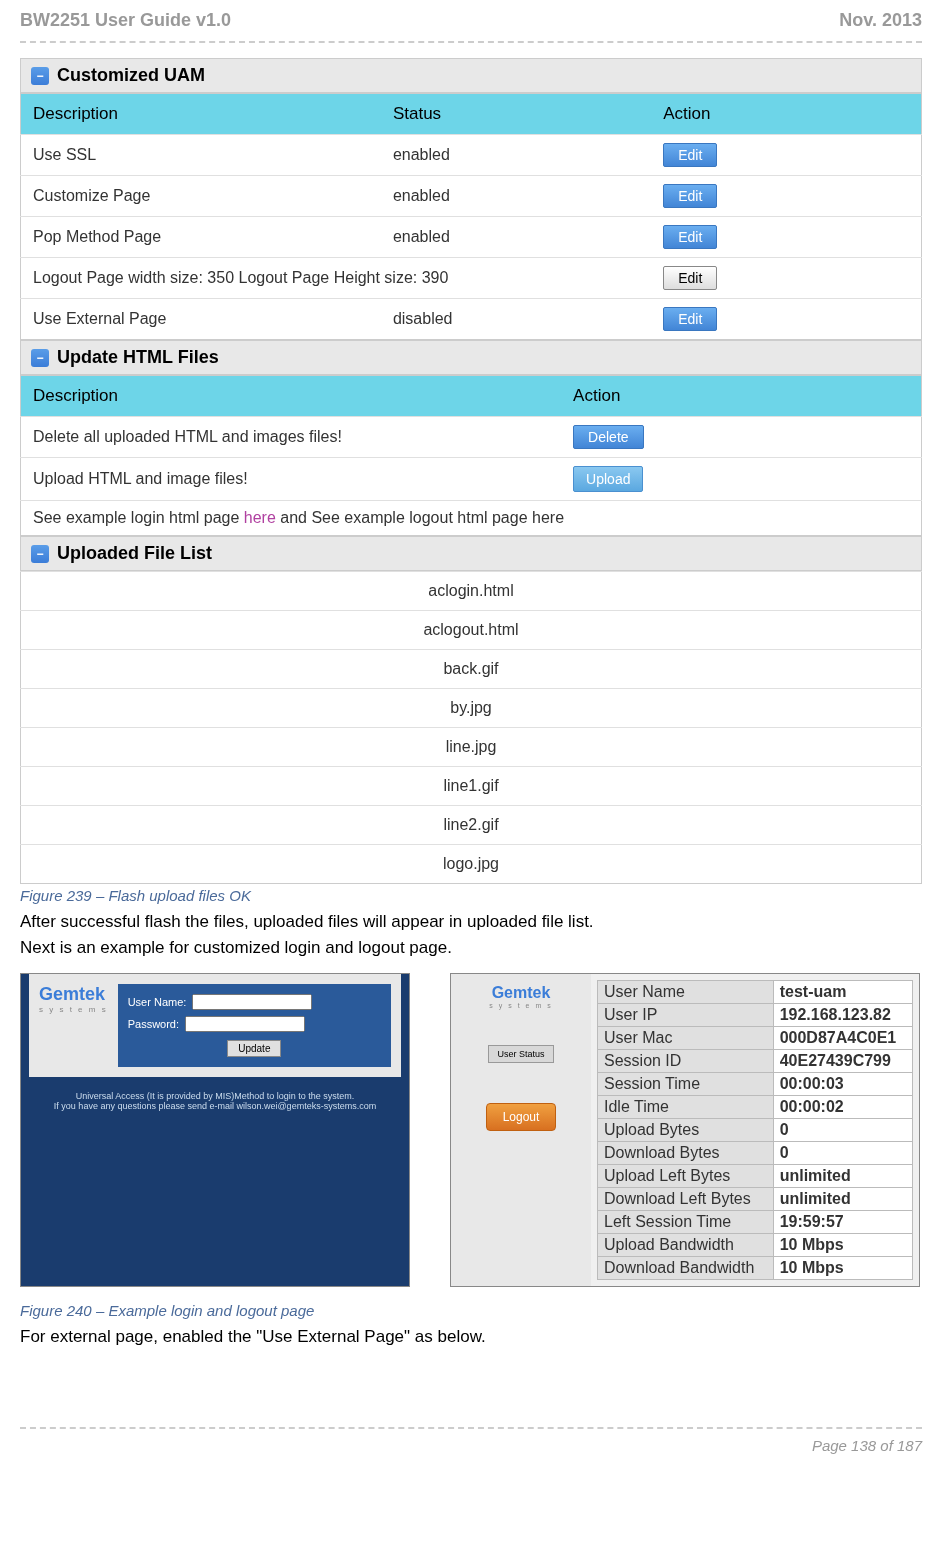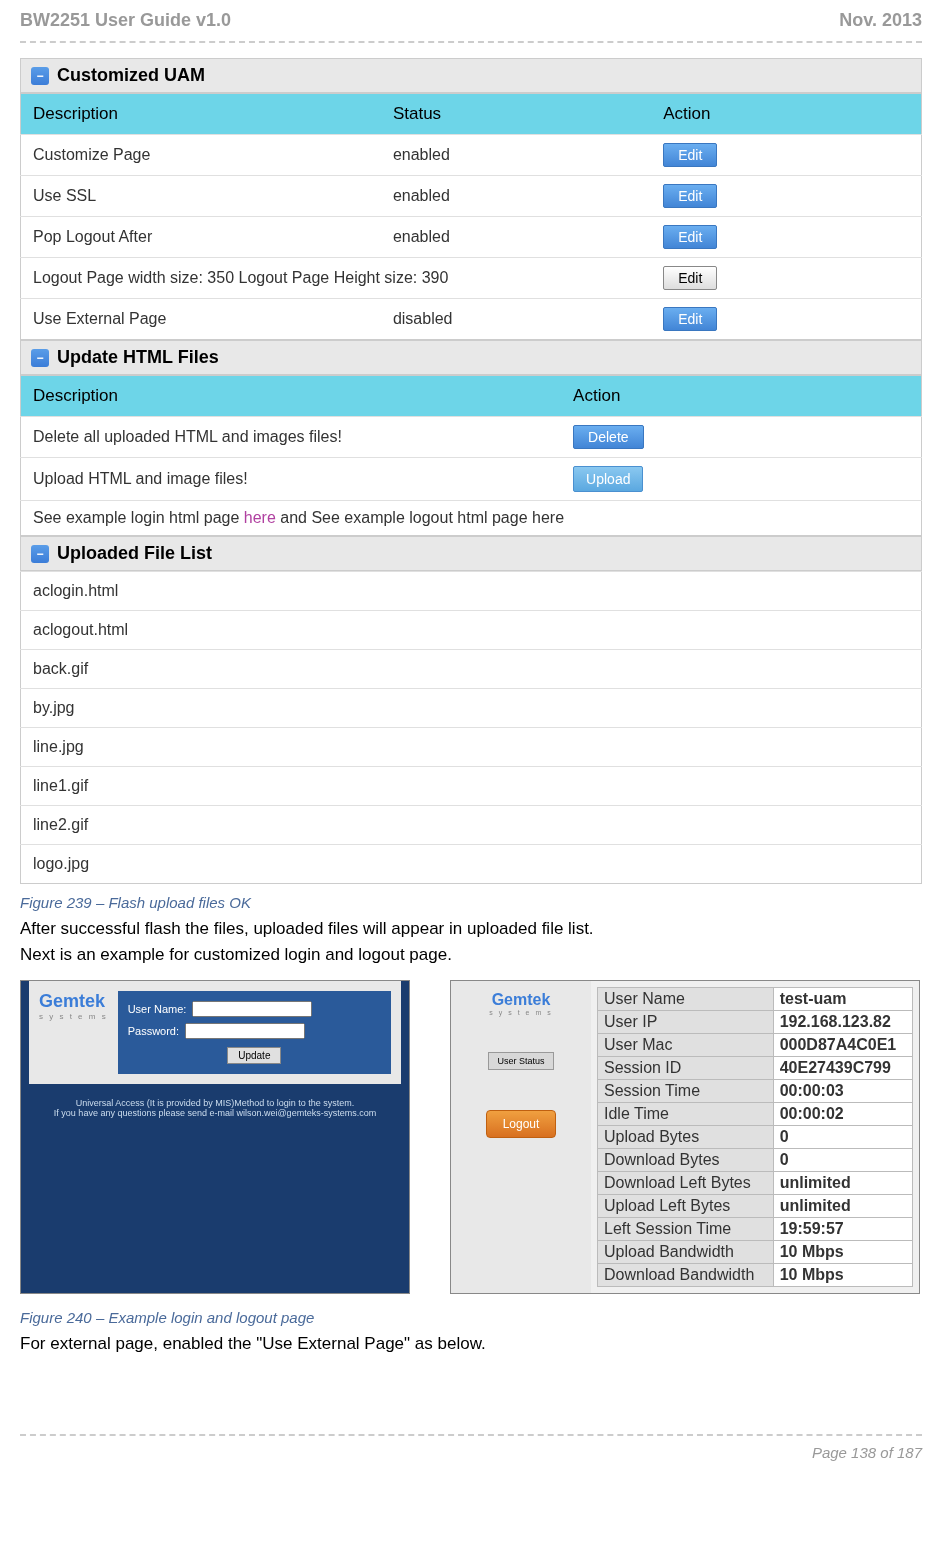--- a/index.html
+++ b/index.html
@@ -8,22 +8,22 @@
     .section-header { background: #e8e8e8; padding: 6px 10px; border: 1px solid #ccc; display: flex; align-items: center; gap: 8px; }
     .toggle-icon { width: 18px; height: 18px; background: linear-gradient(to bottom, #5a9de8, #3b7dd8); border-radius: 3px; display: flex; align-items: center; justify-content: center; color: #fff; font-size: 12px; font-weight: bold; }
     .section-title { font-weight: bold; font-size: 18px; color: #000; }
     table { width: 100%; border-collapse: collapse; border: 1px solid #ccc; }
     thead { background: #6dd5e8; }
     th { text-align: left; padding: 10px 12px; font-weight: normal; font-size: 17px; color: #000; }
     td { padding: 8px 12px; border-top: 1px solid #e0e0e0; font-size: 16px; color: #333; }
     .edit-btn, .delete-btn, .upload-btn { background: linear-gradient(to bottom, #6aaef0, #4285d6); border: 1px solid #3a77c0; color: #fff; padding: 3px 14px; font-size: 14px; cursor: pointer; border-radius: 2px; }
     .upload-btn2 { background: linear-gradient(to bottom, #8ac8f0, #5ba8e0); border: 1px solid #4a90d0; color: #fff; padding: 4px 12px; font-size: 14px; cursor: pointer; border-radius: 2px; }
     .link { color: #b040a0; cursor: pointer; }
-    .file-list td { padding: 10px 12px; background: #fff; }
-    .caption { font-style: italic; color: #4a6a9a; font-size: 15px; margin: 10px 0 8px; }
+    .file-list td { padding: 10px 12px; background: #fff; text-align: center; }
+    .caption { font-style: italic; color: #4a6a9a; font-size: 15px; margin: 3px 0 8px; }
     .body-text { font-size: 17px; color: #000; margin: 6px 0; }
     .login-logout-row { display: flex; gap: 40px; margin: 15px 0; }
     .login-box { width: 390px; background: #1a3c6e; color: #fff; border: 1px solid #888; }
     .login-title { text-align: center; padding: 10px; font-size: 14px; background: #1a3c6e; }
     .login-inner { background: #e8e8e8; margin: 0 8px 8px; padding: 10px; display: flex; gap: 10px; }
     .gemtek-logo { color: #3b7dd8; font-weight: bold; font-size: 18px; align-self: center; }
     .login-form-box { background: #2a5a9a; padding: 10px; flex: 1; }
     .login-row { display: flex; align-items: center; gap: 6px; margin-bottom: 6px; font-size: 11px; color: #fff; }
     .login-row input { width: 120px; height: 16px; font-size: 10px; }
     .login-btn { background: #e0e0e0; border: 1px solid #888; font-size: 10px; padding: 2px 10px; cursor: pointer; }
@@ -54,31 +54,31 @@
 <table>
   <thead>
     <tr>
       <th style="width:40%">Description</th>
       <th style="width:30%">Status</th>
       <th style="width:30%">Action</th>
     </tr>
   </thead>
   <tbody>
     <tr>
+      <td>Use SSL</td>
+      <td>enabled</td>
+      <td><button class="edit-btn">Edit</button></td>
+    </tr>
+    <tr>
       <td>Customize Page</td>
       <td>enabled</td>
       <td><button class="edit-btn">Edit</button></td>
     </tr>
     <tr>
-      <td>Use SSL</td>
-      <td>enabled</td>
-      <td><button class="edit-btn">Edit</button></td>
-    </tr>
-    <tr>
-      <td>Pop Logout After</td>
+      <td>Pop Method Page</td>
       <td>enabled</td>
       <td><button class="edit-btn">Edit</button></td>
     </tr>
     <tr>
       <td colspan="2">Logout Page width size: 350  Logout Page Height size: 390</td>
       <td><button class="edit-btn" style="background:linear-gradient(to bottom,#fff,#ddd);color:#000;border:1px solid #888">Edit</button></td>
     </tr>
     <tr>
       <td>Use External Page</td>
       <td>disabled</td>
@@ -214,28 +214,28 @@
             </tr>
         <tr>
               <td>Upload Bytes</td>
               <td>0</td>
             </tr>
         <tr>
               <td>Download Bytes</td>
               <td>0</td>
             </tr>
         <tr>
+              <td>Upload Left Bytes</td>
+              <td>unlimited</td>
+            </tr>
+        <tr>
               <td>Download Left Bytes</td>
               <td>unlimited</td>
             </tr>
         <tr>
-              <td>Upload Left Bytes</td>
-              <td>unlimited</td>
-            </tr>
-        <tr>
               <td>Left Session Time</td>
               <td>19:59:57</td>
             </tr>
         <tr>
               <td>Upload Bandwidth</td>
               <td>10 Mbps</td>
             </tr>
         <tr>
               <td>Download Bandwidth</td>
               <td>10 Mbps</td>

